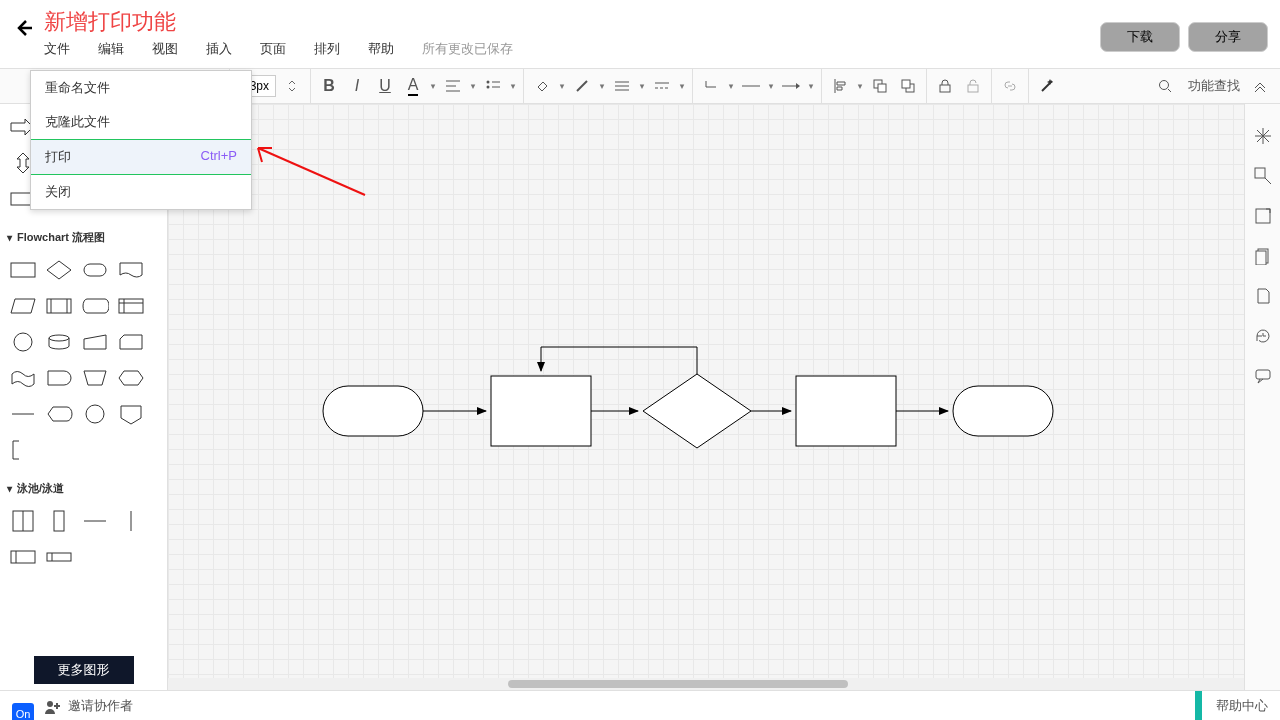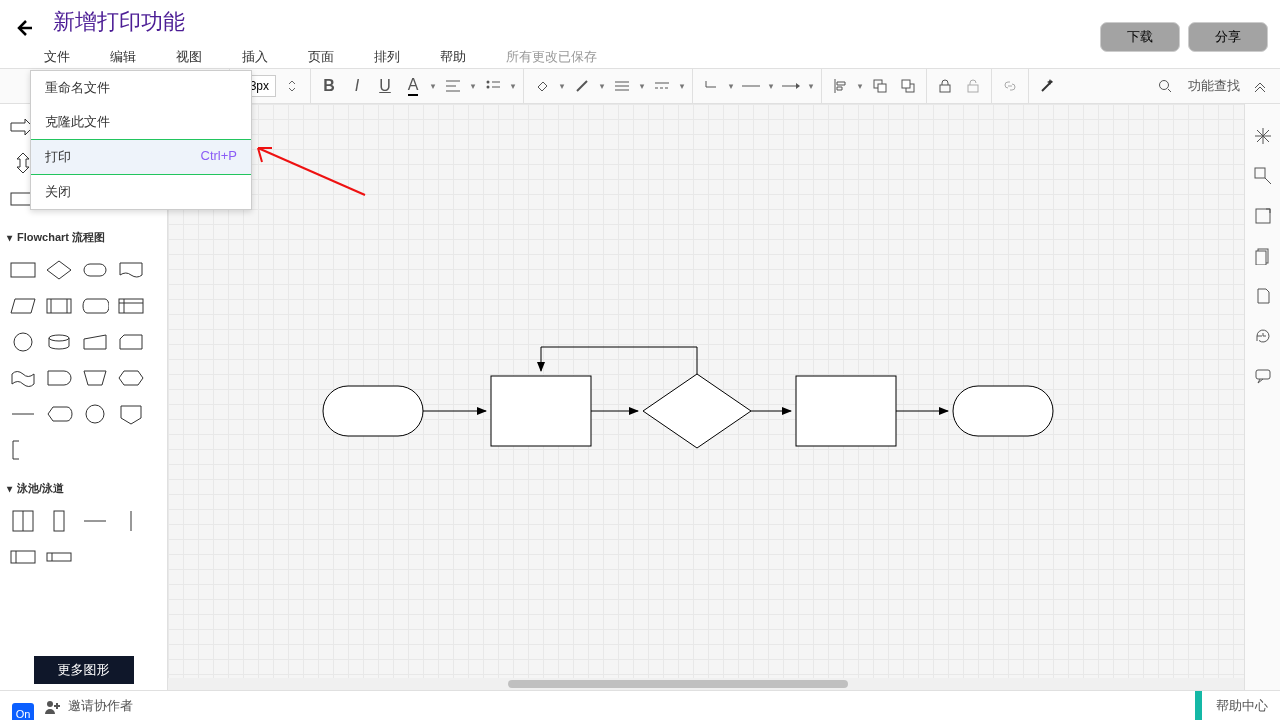--- a/index.html
+++ b/index.html
@@ -2,22 +2,22 @@
 <html><head>
 <meta charset="utf-8">
 <style>
 * { margin: 0; padding: 0; box-sizing: border-box; font-family: "Microsoft YaHei", Arial, sans-serif; }
 body { width: 1280px; height: 720px; overflow: hidden; background: #fff; position: relative; }
 
 
 .header { height: 68px; display: flex; align-items: flex-start; padding: 8px 12px 0 12px; position: relative; }
 .back-icon { width: 24px; height: 24px; margin-top: 8px; margin-right: 8px; cursor: pointer; }
 .title-area { flex: 1; }
-.doc-title { font-size: 22px; font-weight: 500; color: #4c1d95; line-height: 28px; margin-left: 9px; }
-.menubar { display: flex; gap: 16px; margin-top: 8px; }
+.doc-title { font-size: 22px; font-weight: 500; color: #ef4444; line-height: 28px; }
+.menubar { display: flex; gap: 4px; margin-top: 0; }
 .menu-item { padding: 4px 12px; font-size: 13px; color: #333; cursor: pointer; }
 .menu-item:first-child { padding-left: 0; }
 .save-status { font-size: 13px; color: #999; padding: 4px 12px; }
 .header-actions { position: absolute; right: 12px; top: 22px; display: flex; gap: 8px; }
 .btn { border: 1px solid #ccc; border-radius: 7px; padding: 5px 26px; font-size: 13px; background: #a3a3a3; cursor: pointer; }
 
 
 .toolbar { height: 36px; border-top: 1px solid #e0e0e0; border-bottom: 1px solid #e0e0e0; display: flex; align-items: center; padding: 0 8px; background: #fafafa; }
 .tb-group { display: flex; align-items: center; border-right: 1px solid #e0e0e0; height: 100%; padding: 0 6px; gap: 4px; }
 .tb-group:last-child { border-right: none; }

